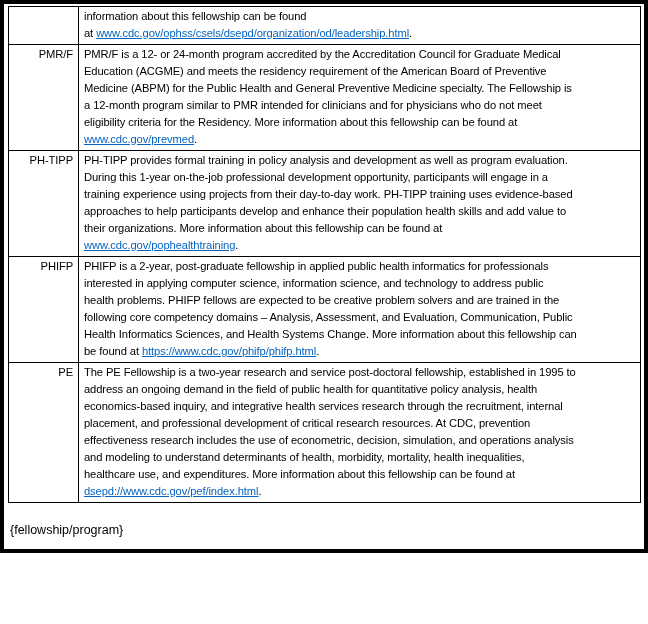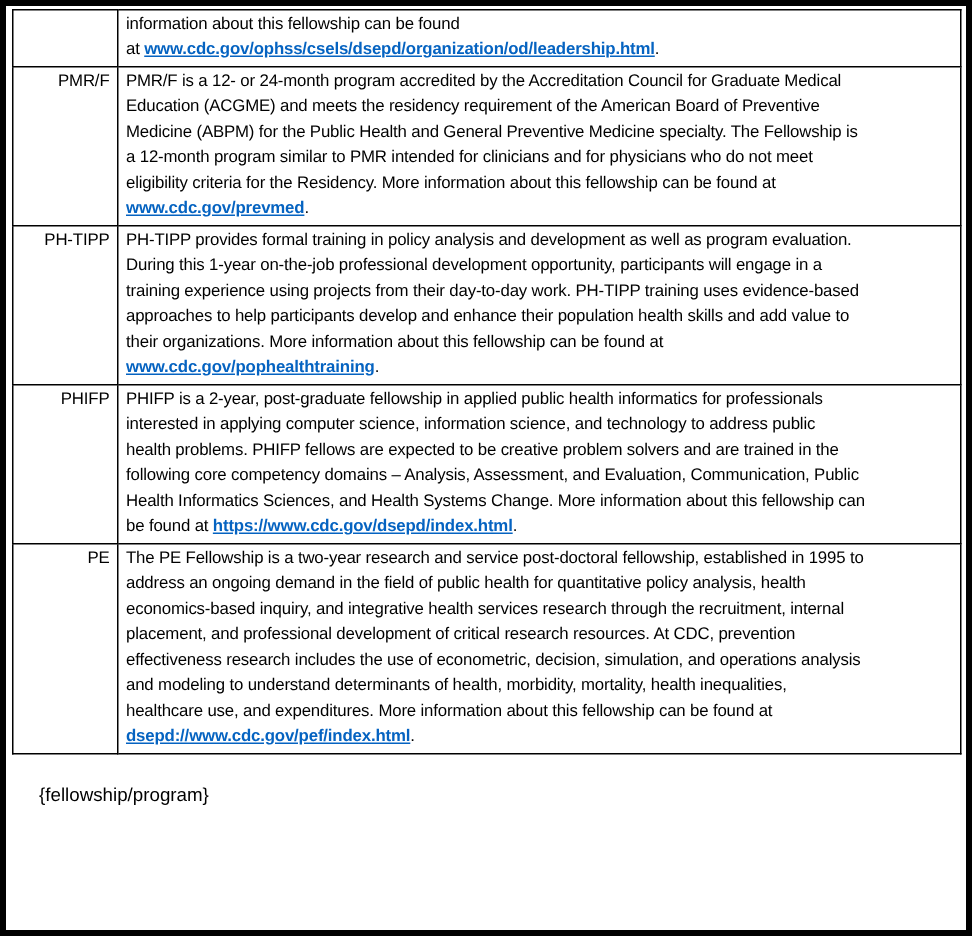--- a/index.html
+++ b/index.html
@@ -3,21 +3,21 @@
 <meta charset="utf-8">
 <style>
   * { box-sizing: border-box; }
   html, body { margin: 0; padding: 0; background: #ffffff; }
   body {
     width: 648px; height: 624px;
     font-family: "Liberation Sans", "DejaVu Sans", sans-serif;
     color: #000000;
   }
   .frame {
-    width: 648px; height: 624px;
+    width: 648px; height: 553px;
     border: 4px solid #000000;
     padding: 2px 3px 0 4px;
     background: #ffffff;
     overflow: hidden;
   }
   table.doc-table {
     border-collapse: collapse;
     table-layout: fixed;
     width: 633px;
   }
@@ -28,24 +28,23 @@
     font-size: 11.2px;
     line-height: 17px;
     letter-spacing: -0.1px;
   }
   td.label-cell { width: 70px; text-align: right; }
   td.desc-cell { white-space: pre-wrap; overflow-wrap: break-word; }
   a.doc-link {
     color: var(--link-color, #0563C1);
     text-decoration: underline;
     cursor: pointer;
-    font-weight: bold;
   }
   .closing  { margin: 55px 0 0 2px; font-size: 12.5px; line-height: 17px; }
-  .signature{ margin: 19px 0 0 18px; font-size: 12.5px; line-height: 17px; }
+  .signature{ margin: 19px 0 0 2px; font-size: 12.5px; line-height: 17px; }
 </style>
 </head>
 <body>
 
 <div class="frame">
 
   <table class="doc-table">
     <tbody>
         <tr>
           <td class="label-cell"></td>
@@ -70,21 +69,21 @@
 their organizations. More information about this fellowship can be found at
 <a class="doc-link" href="#">www.cdc.gov/pophealthtraining</a>.</td>
         </tr>
         <tr>
           <td class="label-cell">PHIFP</td>
           <td class="desc-cell">PHIFP is a 2-year, post-graduate fellowship in applied public health informatics for professionals
 interested in applying computer science, information science, and technology to address public
 health problems. PHIFP fellows are expected to be creative problem solvers and are trained in the
 following core competency domains – Analysis, Assessment, and Evaluation, Communication, Public
 Health Informatics Sciences, and Health Systems Change. More information about this fellowship can
-be found at <a class="doc-link" href="#">https://www.cdc.gov/dsepd/index.html</a>.</td>
+be found at <a class="doc-link" href="#">https://www.cdc.gov/phifp/phifp.html</a>.</td>
         </tr>
         <tr>
           <td class="label-cell">PE</td>
           <td class="desc-cell">The PE Fellowship is a two-year research and service post-doctoral fellowship, established in 1995 to
 address an ongoing demand in the field of public health for quantitative policy analysis, health
 economics-based inquiry, and integrative health services research through the recruitment, internal
 placement, and professional development of critical research resources. At CDC, prevention
 effectiveness research includes the use of econometric, decision, simulation, and operations analysis
 and modeling to understand determinants of health, morbidity, mortality, health inequalities,
 healthcare use, and expenditures. More information about this fellowship can be found at

